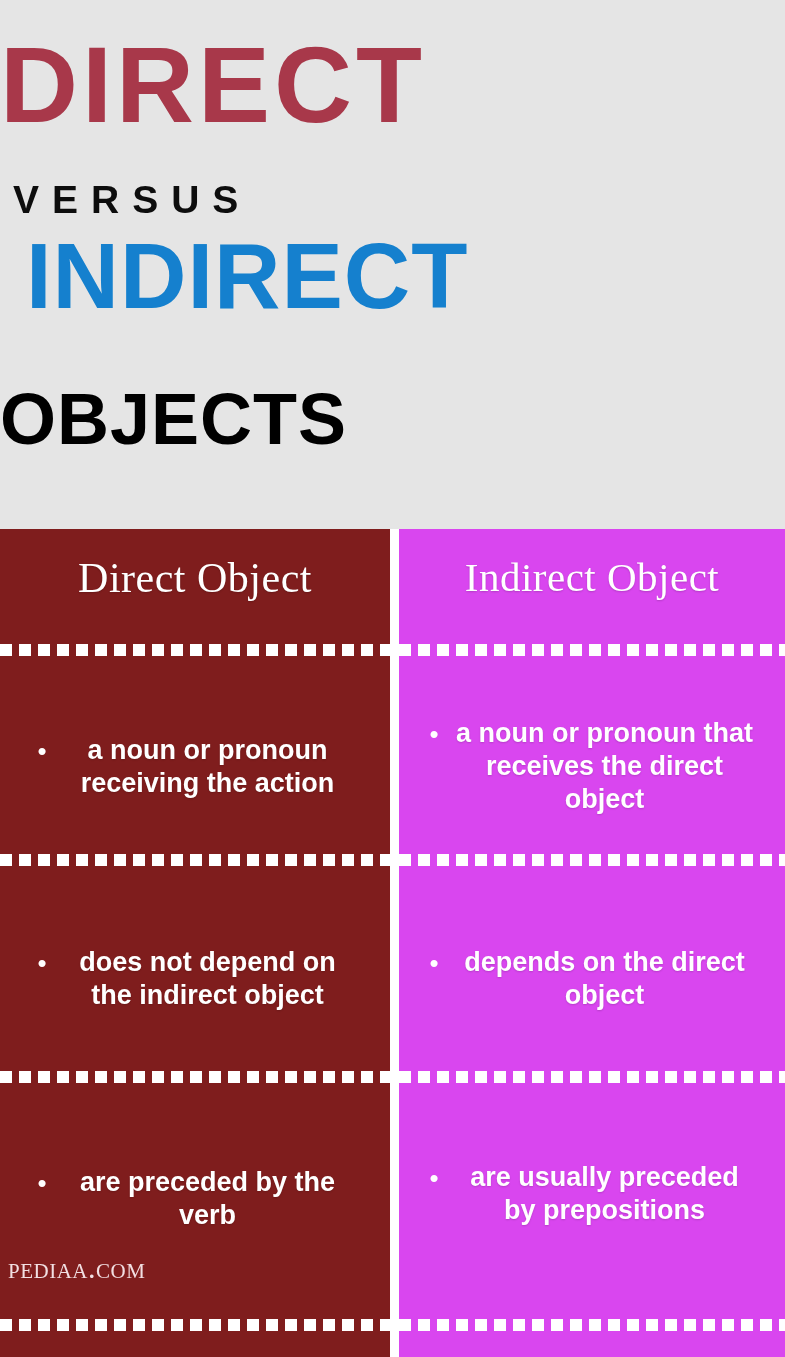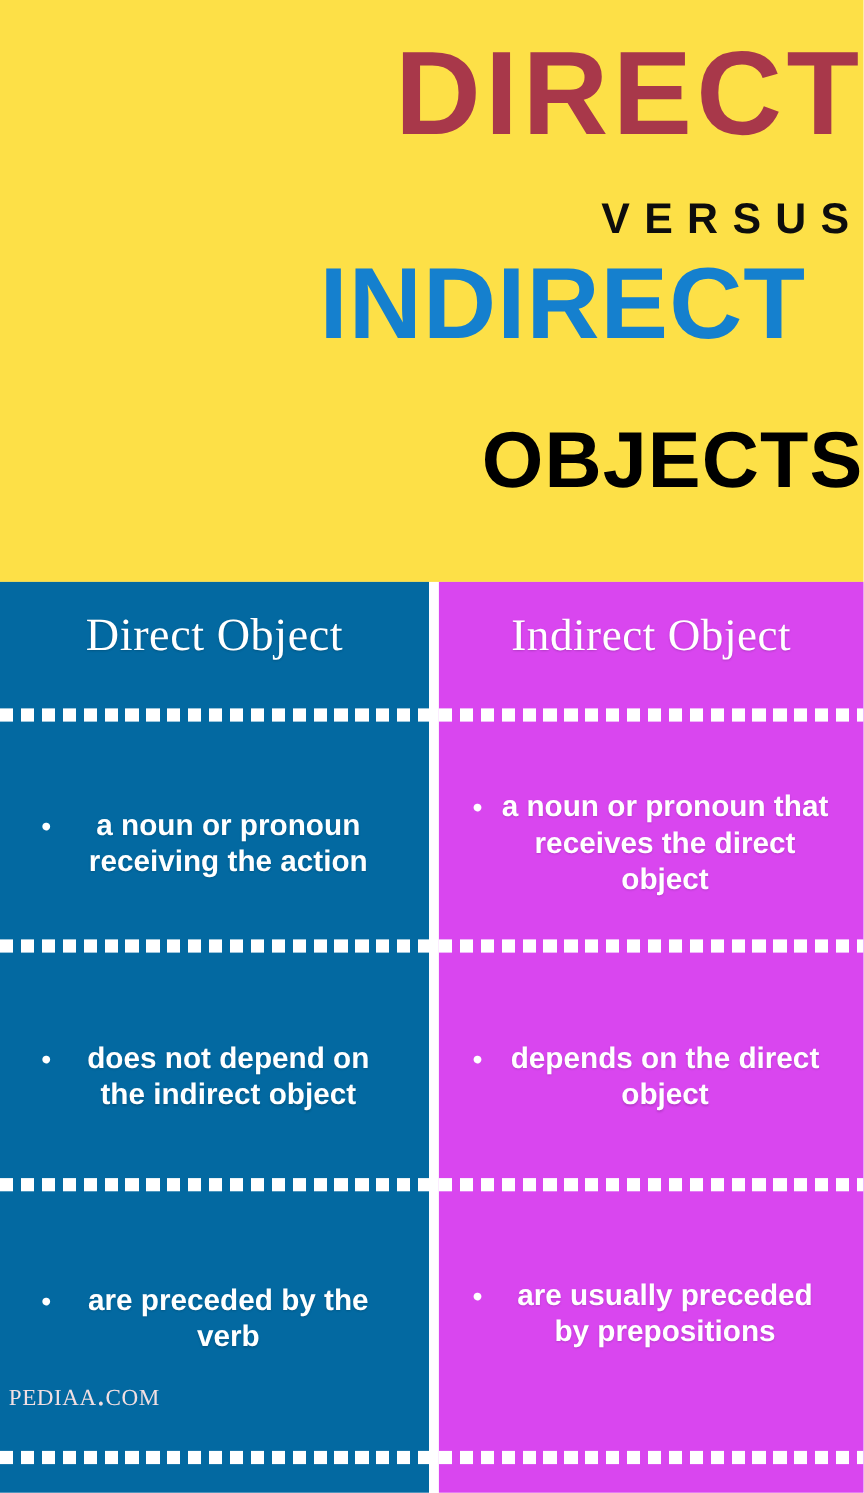--- a/index.html
+++ b/index.html
@@ -12,23 +12,23 @@
     height: 1357px;
     font-family: "Liberation Sans", sans-serif;
     overflow: hidden;
     position: relative;
   }
 
   
   .title-block {
     width: 785px;
     height: 529px;
-    background: #fde047;
+    background: #e5e5e5;
     position: relative;
-    text-align: right;
+    text-align: left;
   }
   .t-direct {
     position: absolute;
     top: 28px;
     left: 0;
     width: 785px;
     font-family: "Liberation Sans", sans-serif;
     font-weight: bold;
     font-size: 108px;
     line-height: 1.05;
@@ -80,21 +80,21 @@
     left: 0;
     width: 785px;
     height: 828px;
   }
   .col {
     position: absolute;
     top: 0;
     height: 828px;
     overflow: hidden;
   }
-  .col-left  { left: 0;     width: 390px; background: #0369a1; }
+  .col-left  { left: 0;     width: 390px; background: #7f1d1d; }
   .col-right { left: 399px; width: 386px; background: #d946ef; }
 
   .col-header {
     position: absolute;
     left: 0;
     width: 100%;
     top: 26px;
     text-align: center;
     color: #ffffff;
     font-family: "Liberation Serif", serif;

